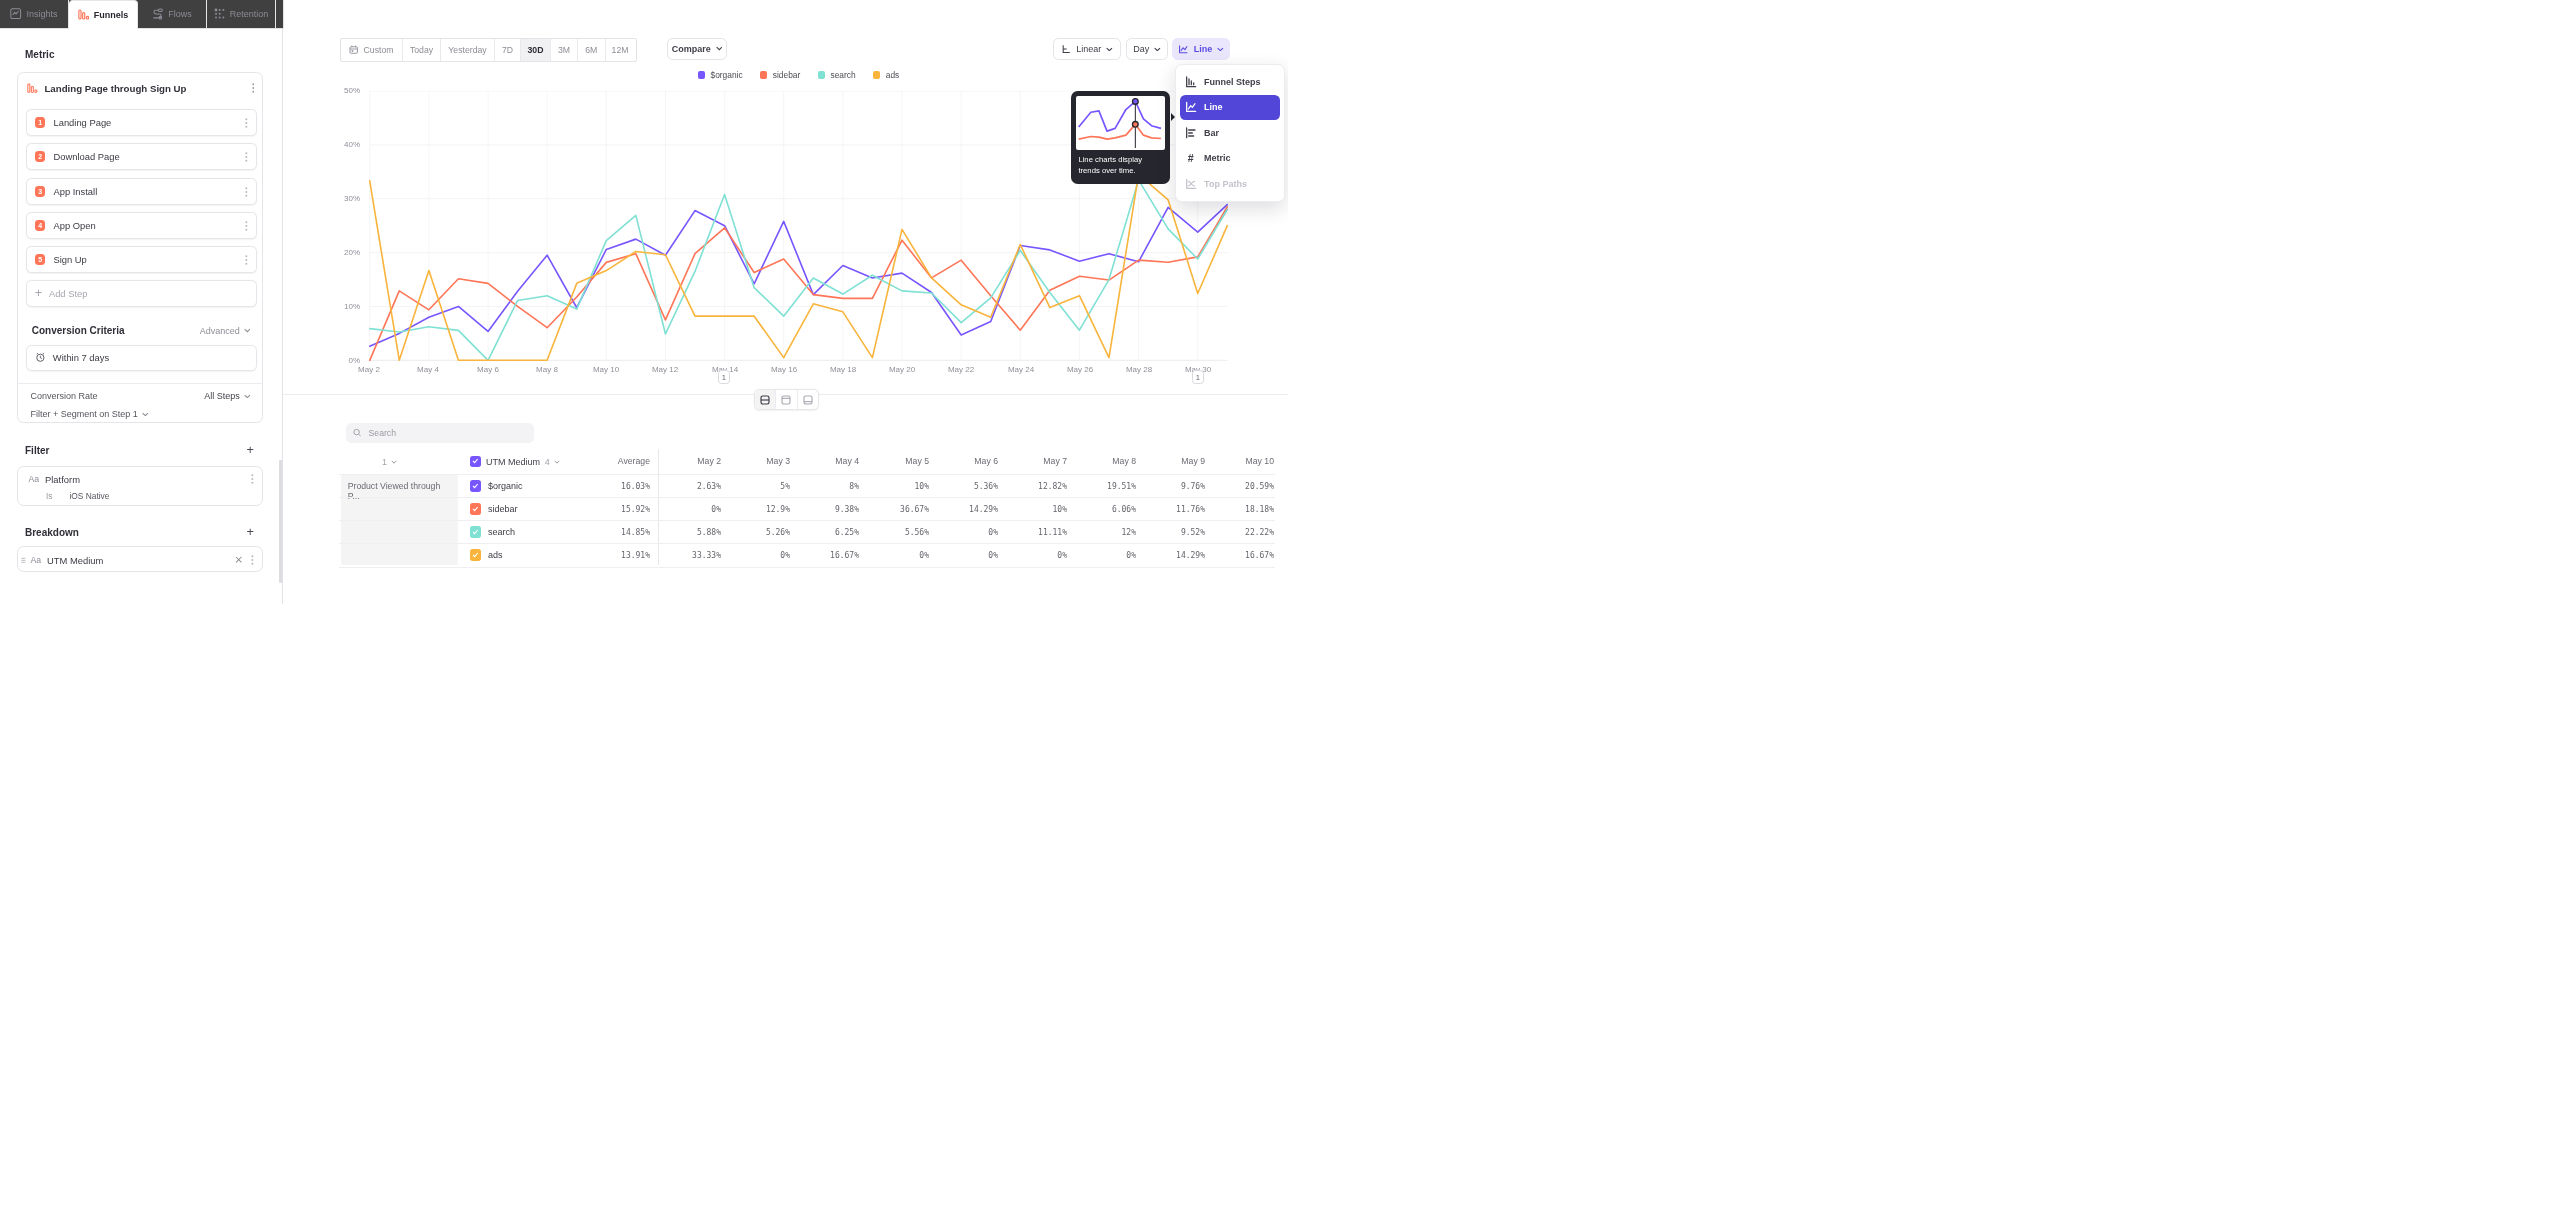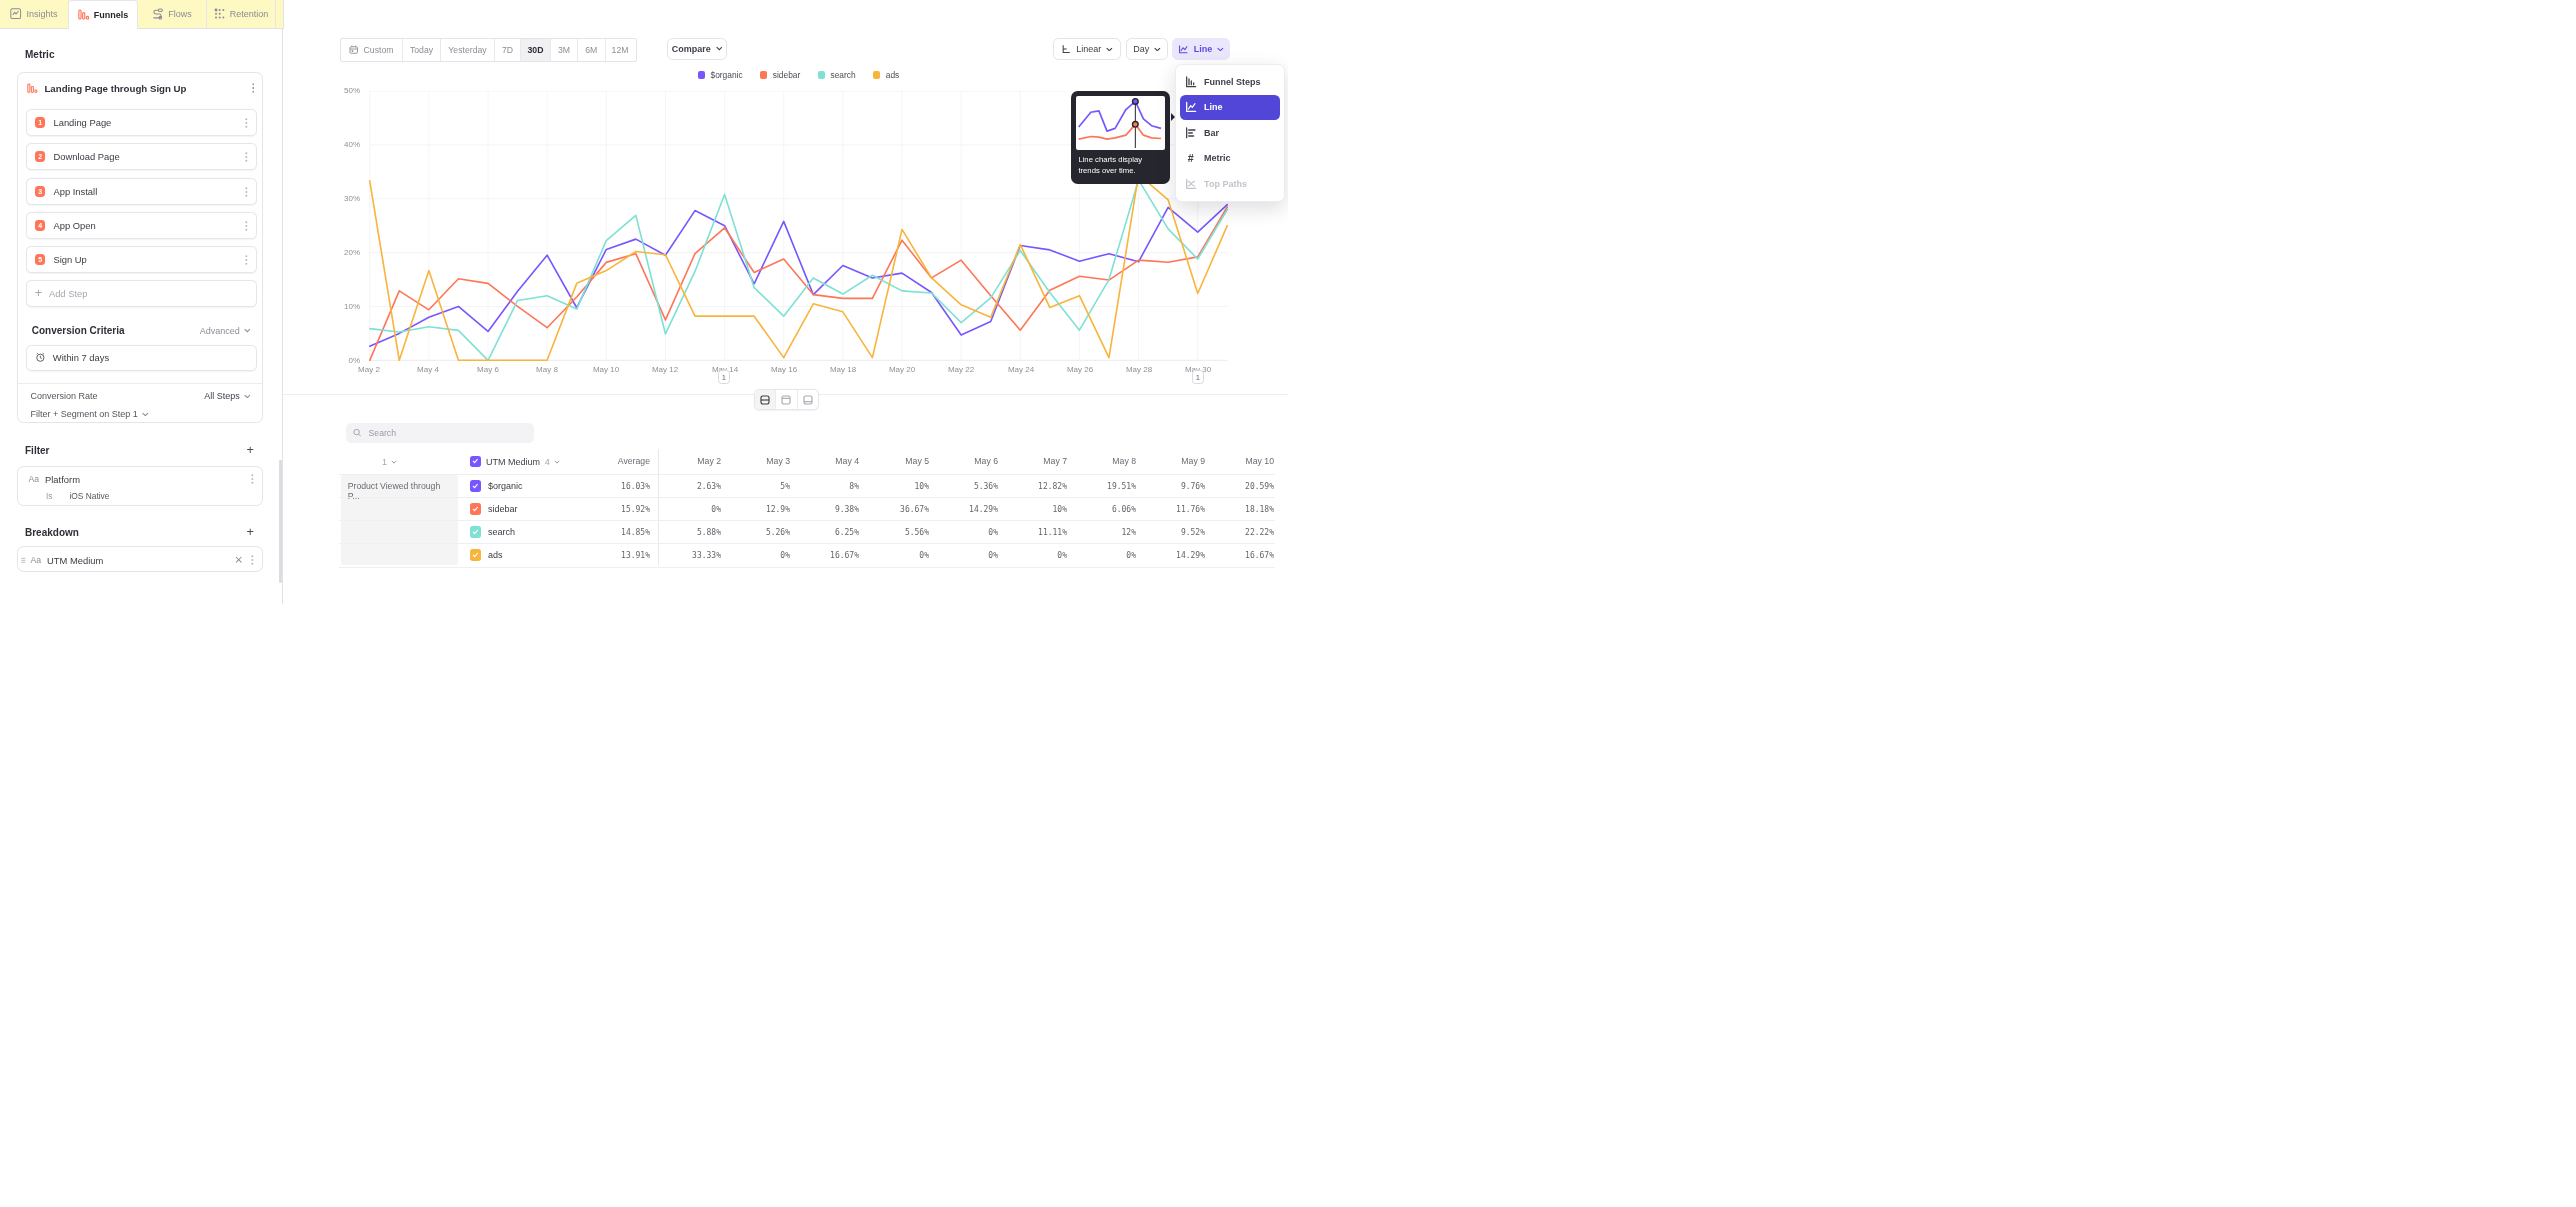--- a/index.html
+++ b/index.html
@@ -1,21 +1,21 @@
 <!DOCTYPE html>
 <html style="font-size:10.7px"><head>
 <meta charset="utf-8">
 <style>
   html,body{margin:0;padding:0;background:#fff;}
   .page{position:relative;width:1288px;height:604px;overflow:hidden;background:#fff;
         font-family:"Liberation Sans",sans-serif;color:#32323b;}
   .ab{position:absolute;}
   svg{display:block;}
   
-  .tabbar{position:absolute;left:0;top:0;width:283px;height:28px;background:#fef9c3;
+  .tabbar{position:absolute;left:0;top:0;width:283px;height:28px;background:#404040;
           border-bottom:0.7px solid #e3e3e7;border-right:0.7px solid #e3e3e7;display:flex;z-index:5;}
   .tab{width:69px;height:28px;display:flex;align-items:center;justify-content:center;gap:4.7px;
        font-size:9px;color:#8b8b95;border-right:0.7px solid #e6e6ea;cursor:pointer;box-sizing:border-box;}
   .tab.active{background:#fff;color:#26262e;font-weight:700;height:29px;border-radius:4px 4px 0 0;border-top:0.7px solid #e6e6ea;}
   
   .sidebar{position:absolute;left:0;top:29px;width:282px;height:575px;background:#fff;
            border-right:0.7px solid #e3e3e7;}
   .sb-h{font-size:10px;font-weight:700;color:#2f2f38;}
   .card{background:#fff;border:0.7px solid #e4e4e9;border-radius:6.7px;box-sizing:border-box;}
   .step{position:absolute;left:7.4px;width:231px;height:27px;border:0.7px solid #e6e6ea;border-radius:5.4px;

